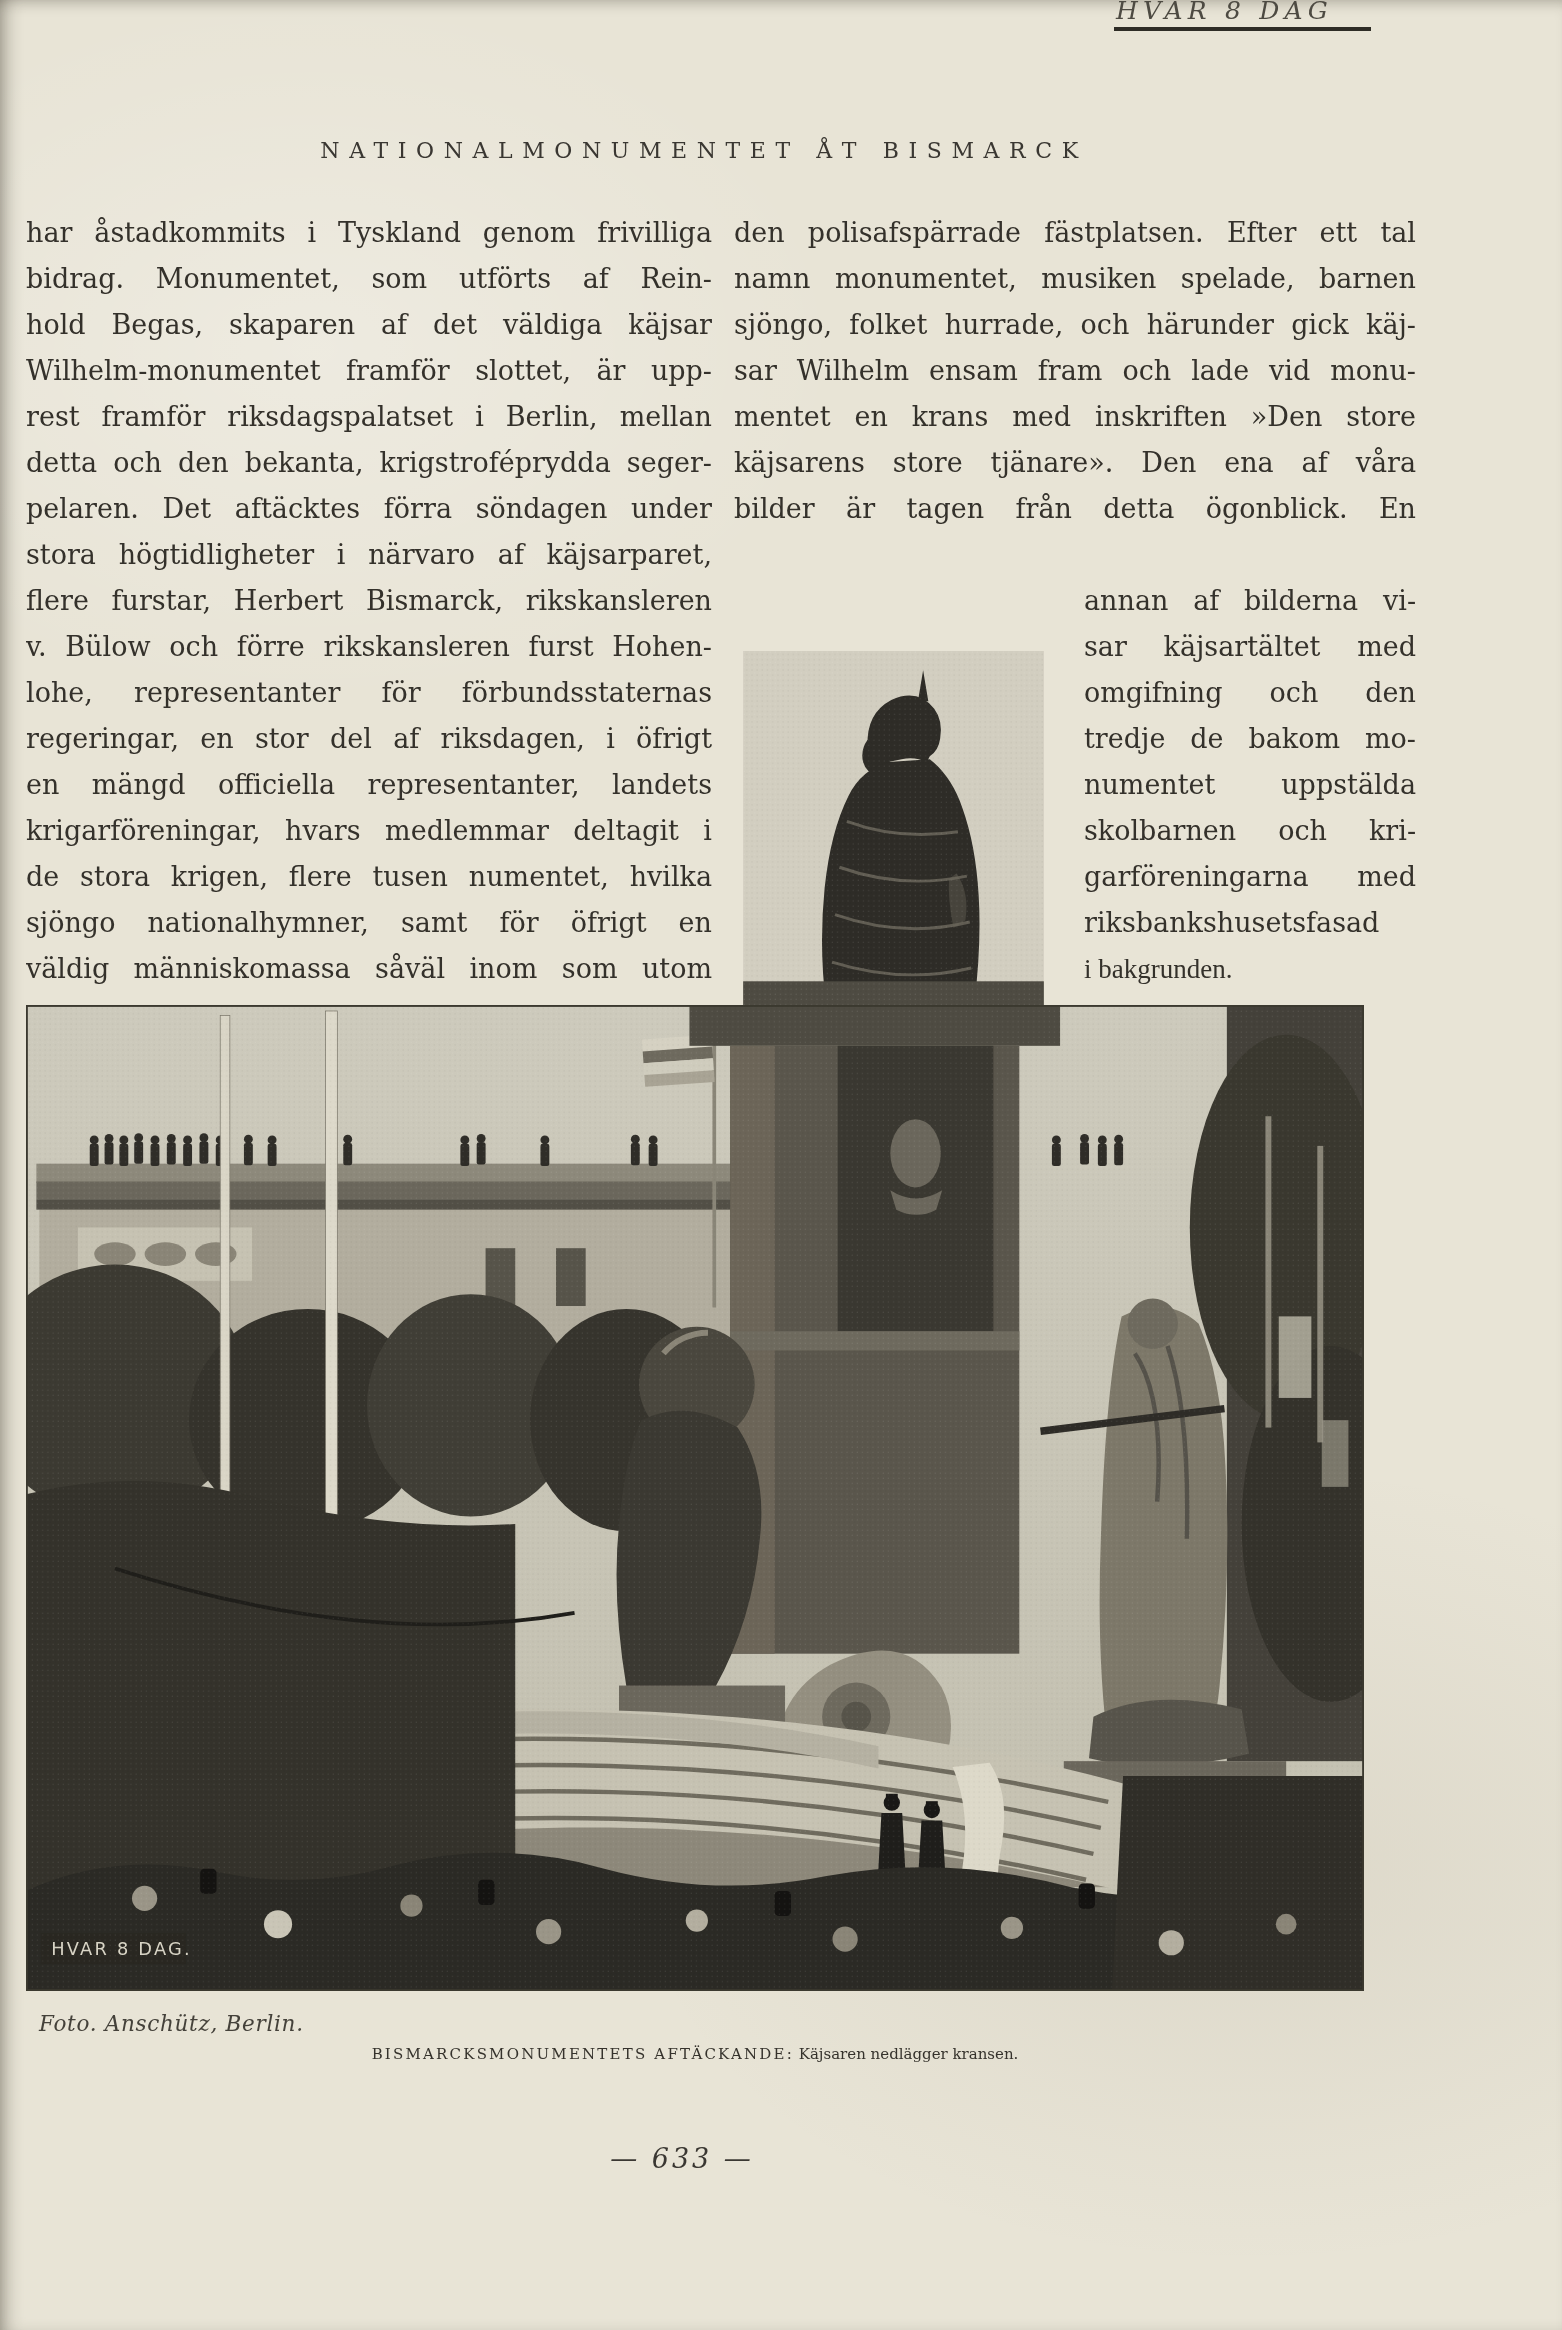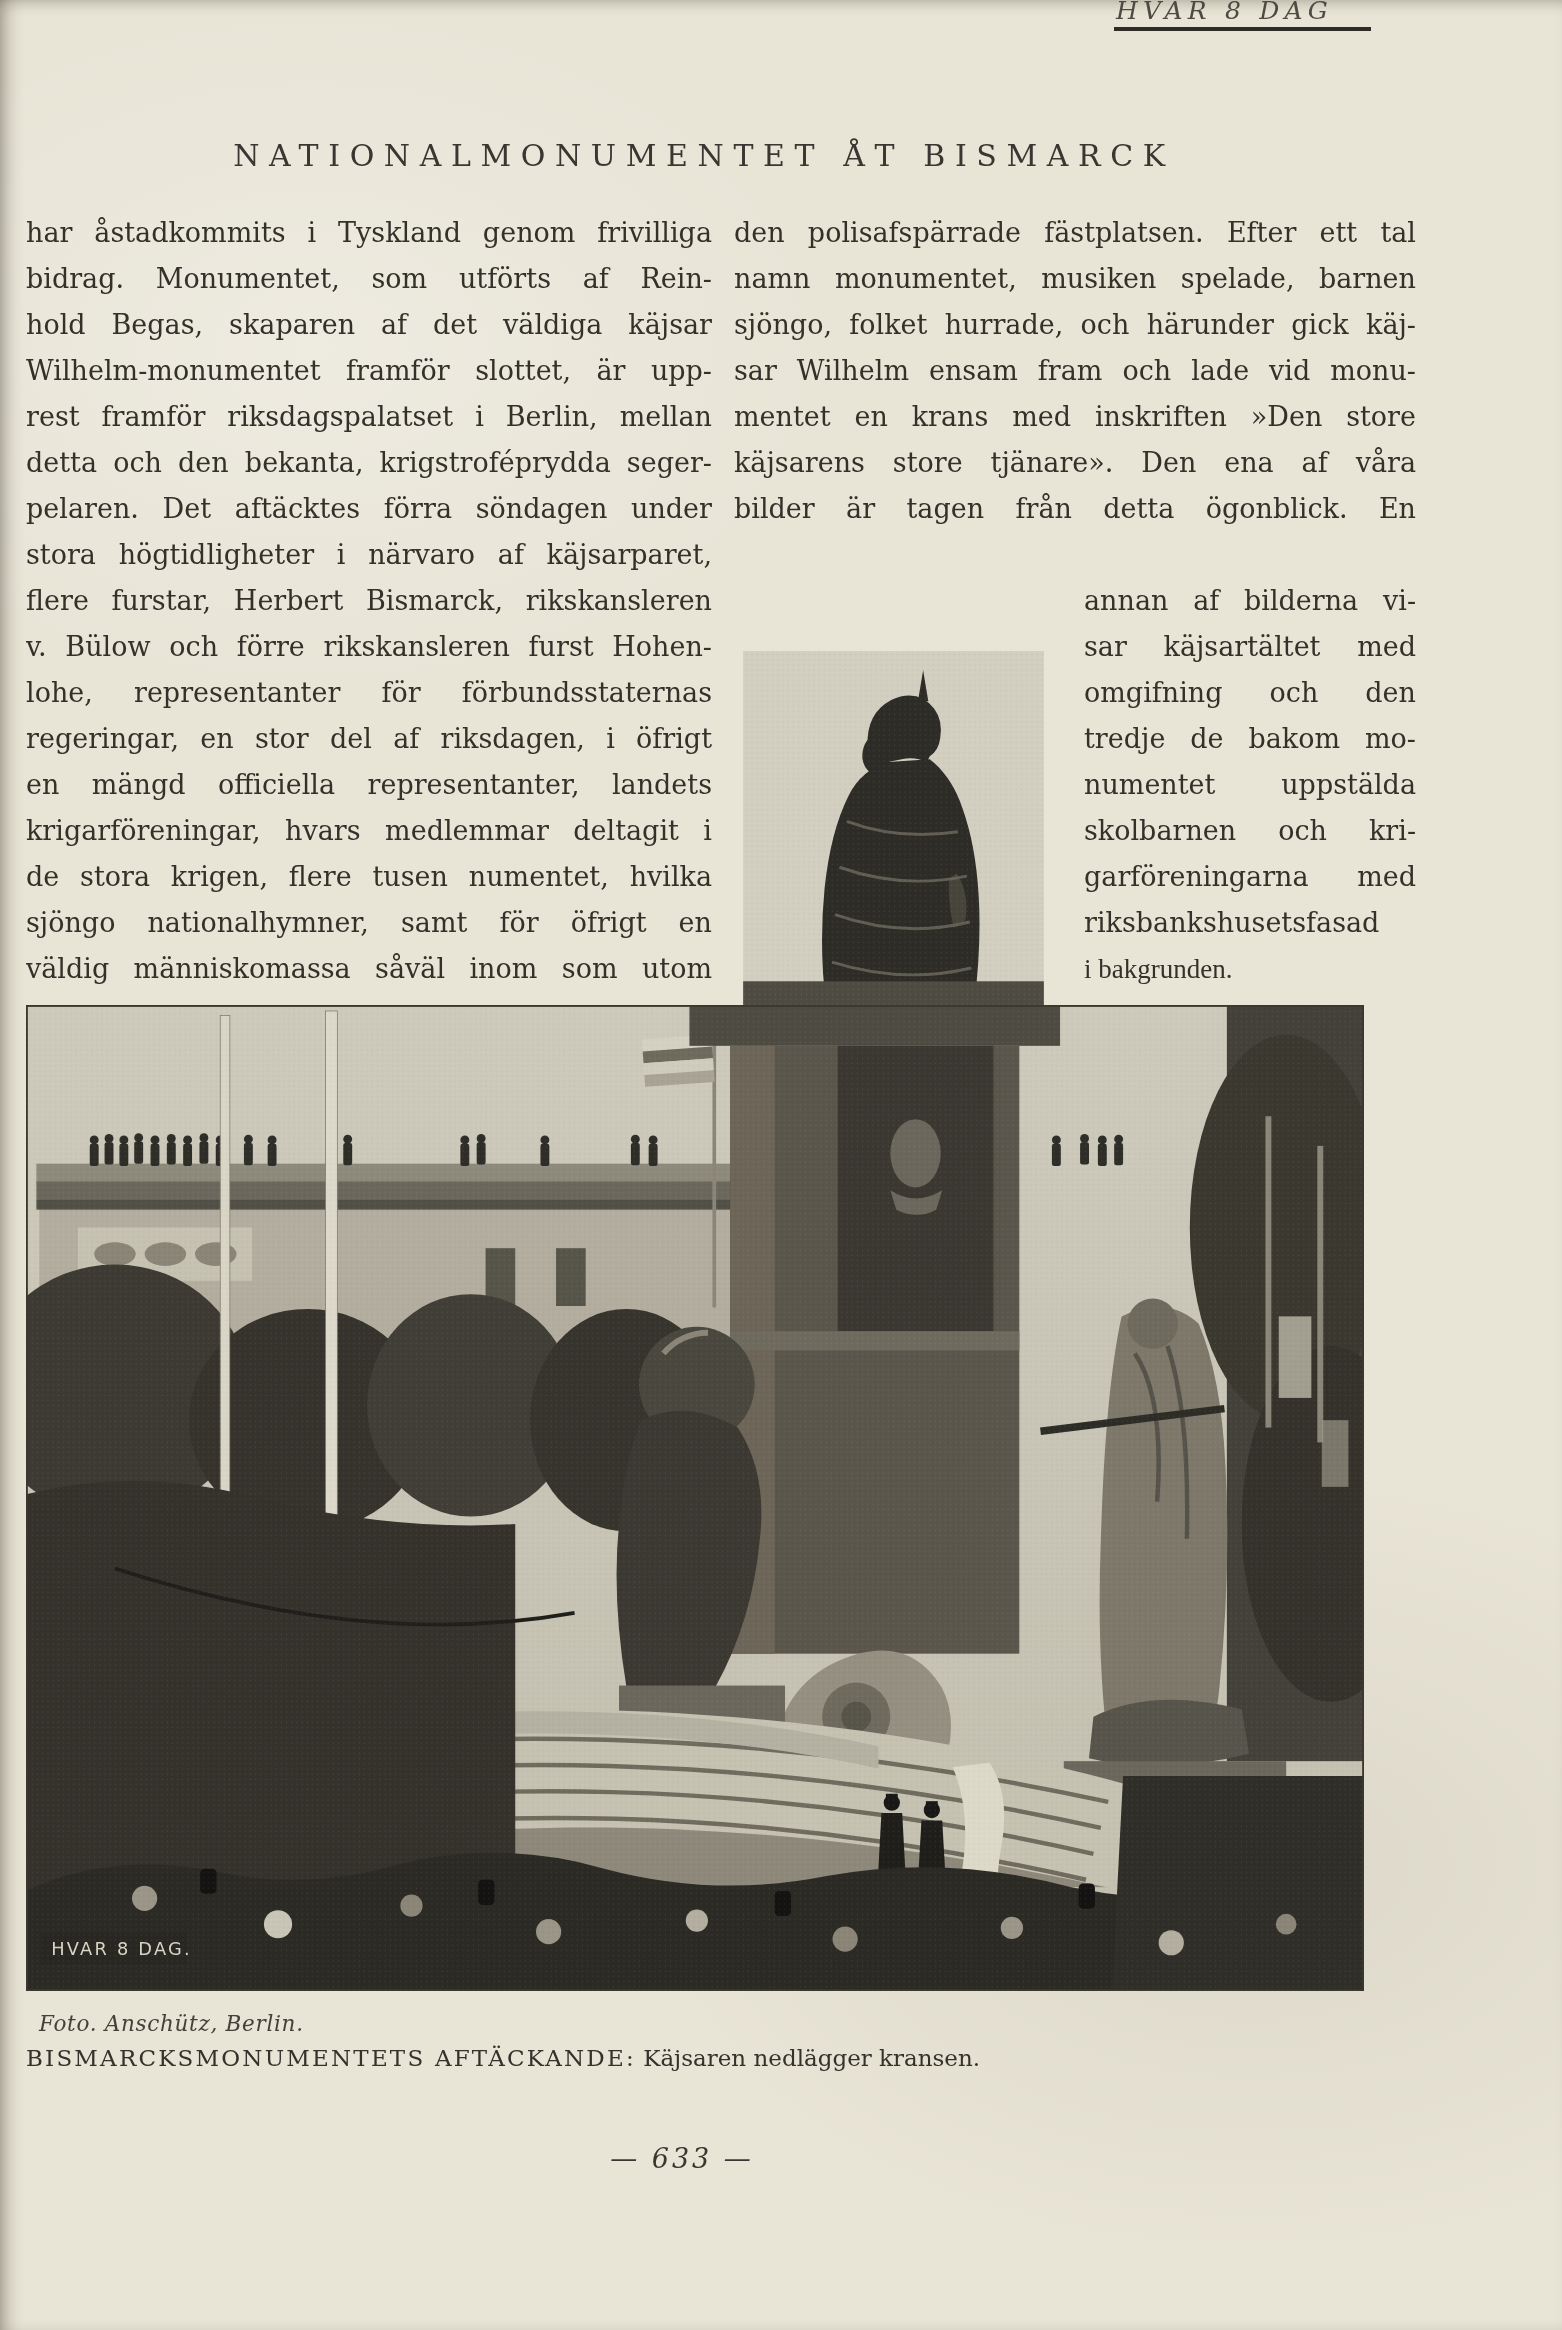--- a/index.html
+++ b/index.html
@@ -20,42 +20,42 @@
     position:absolute; top:-4.4px; left:1116px; width:258px;
     font-style:italic; font-size:25px; letter-spacing:5.2px;
     color:#4d4a42; white-space:nowrap;
   }
   .masthead-rule{
     position:absolute; top:27px; left:1114px; width:257px; height:4.4px;
     background:#2e2c26;
   }
   .article-title{
     position:absolute; top:138px; left:22px; width:1364px;
-    text-align:center; font-size:30px; letter-spacing:9.6px;
+    text-align:center; font-size:22px; letter-spacing:9.6px;
     color:#3a3732; white-space:nowrap;
   }
   .col{ position:absolute; font-size:27px; color:#34312b; }
   .col .line{
     height:46px; line-height:46px; white-space:nowrap;
     text-align:justify; text-align-last:justify; overflow:hidden;
   }
   .col-left{ top:210px; left:26px; width:686px; }
   .col-right{ top:210px; left:734px; width:682px; }
   .col-right-narrow{ top:578px; left:1084px; width:332px; }
   .col-right-narrow .line:last-child{ text-align-last:left;font-family:Liberation Serif, serif; }
   .photo{ position:absolute; display:block; }
   .photo-inset{ top:651px; left:743px; width:301px; height:354px; }
   .photo-main{ top:1005px; left:26px; width:1338px; height:986px; }
   .photo-credit{
     position:absolute; top:2011px; left:39px;
     font-style:italic; font-size:21.5px; color:#44413a; letter-spacing:0.7px;
   }
   .photo-caption{
     position:absolute; top:2045px; left:26px; width:1338px;
-    text-align:left; font-size:23px; color:#35322c; white-space:nowrap;
+    text-align:center; font-size:15px; color:#35322c; white-space:nowrap;
   }
   .photo-caption .caps{ letter-spacing:2.2px; }
   .folio{
     position:absolute; top:2143px; left:0; width:1364px;
     text-align:center; font-size:27px; color:#3a3732; letter-spacing:3px;font-style:italic;
   }
 </style>
 </head>
 <body>
 

